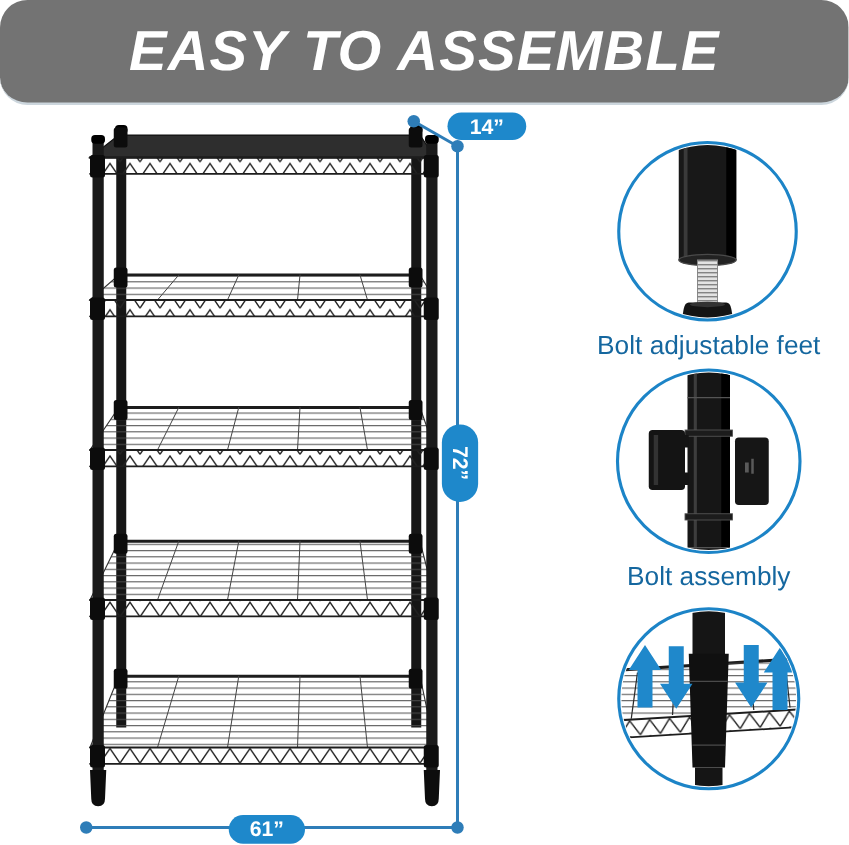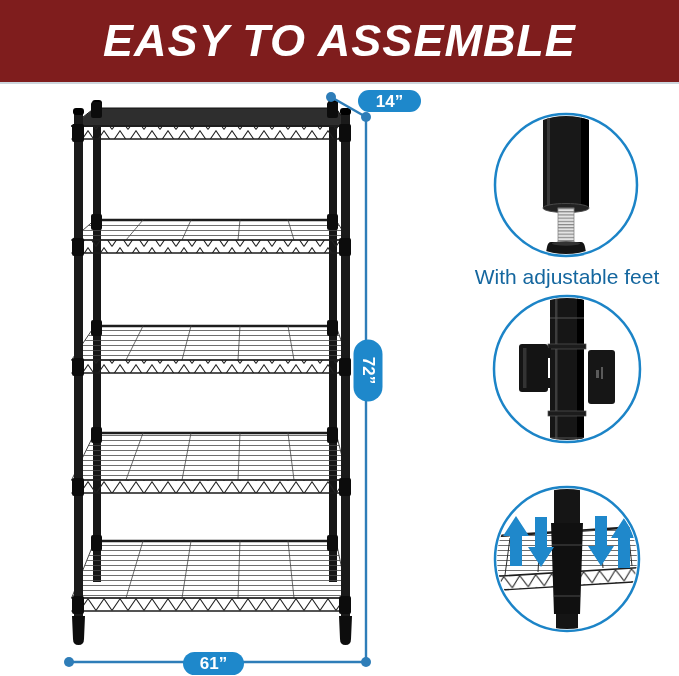--- a/index.html
+++ b/index.html
@@ -3,22 +3,22 @@
 <meta charset="utf-8">
 <style>
   html,body{margin:0;padding:0;background:#fff;}
   .stage{
     position:relative;width:679px;height:676px;overflow:hidden;background:#fff;
     font-family:"Liberation Sans", sans-serif;
   }
   
   .banner{
     position:absolute;left:0;top:0;width:679px;height:84px;
-    background:#7f1d1d;border-bottom:2px solid #ccd6dd;
-    display:flex;align-items:center;justify-content:center;box-sizing:border-box;
+    background:#737373;border-bottom:2px solid #ccd6dd;
+    display:flex;align-items:center;justify-content:center;box-sizing:border-box;border-radius:22px;
   }
   .banner-title{
     color:#fff;font-size:45px;font-weight:bold;font-style:italic;
     letter-spacing:1px;white-space:nowrap;
   }
   
   .art{position:absolute;left:0;top:0;width:679px;height:676px;}
   
   .pill{
     position:absolute;background:#1e88cb;color:#fff;font-weight:bold;
@@ -242,15 +242,16 @@
   </svg>
 
   <header class="banner">
     <span class="banner-title">EASY TO ASSEMBLE</span>
   </header>
 
   <div class="pill pill-depth">14”</div>
   <div class="pill pill-height">72”</div>
   <div class="pill pill-width">61”</div>
 
-  <div class="caption caption-1">With adjustable feet</div>
+  <div class="caption caption-1">Bolt adjustable feet</div>
+  <div class="caption caption-2">Bolt assembly</div>
 
 </div>
 
 </body></html>

